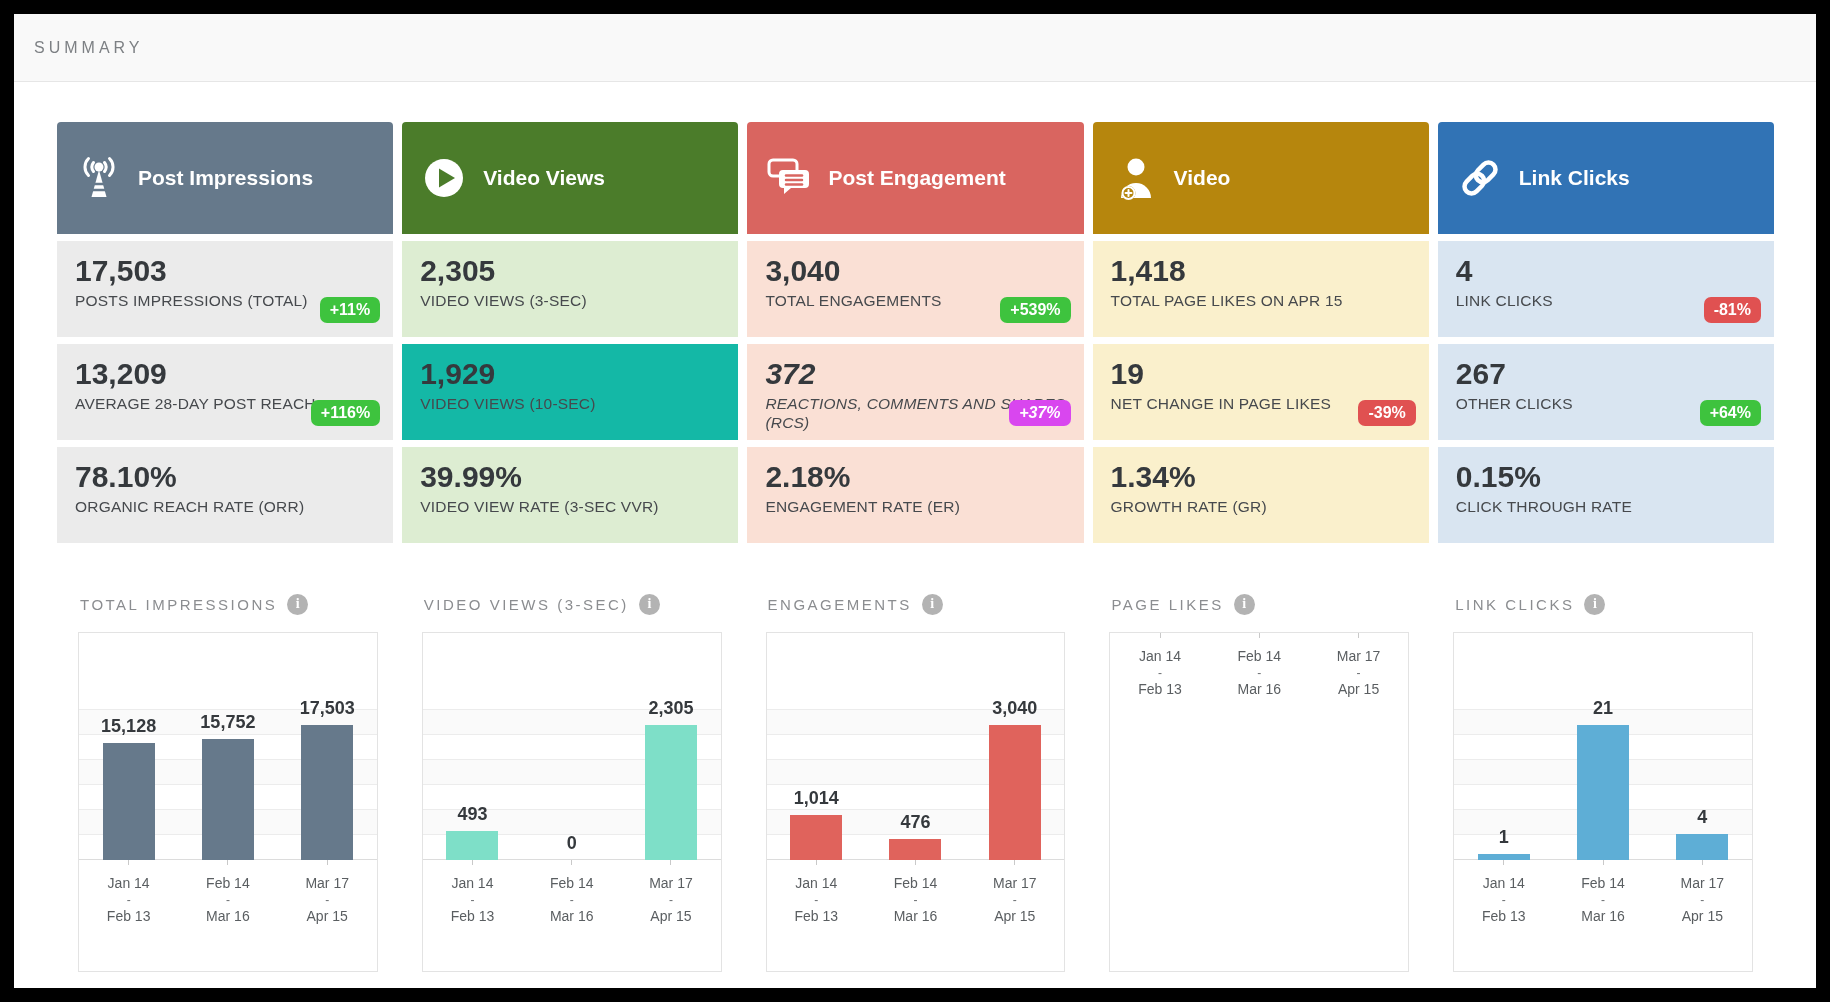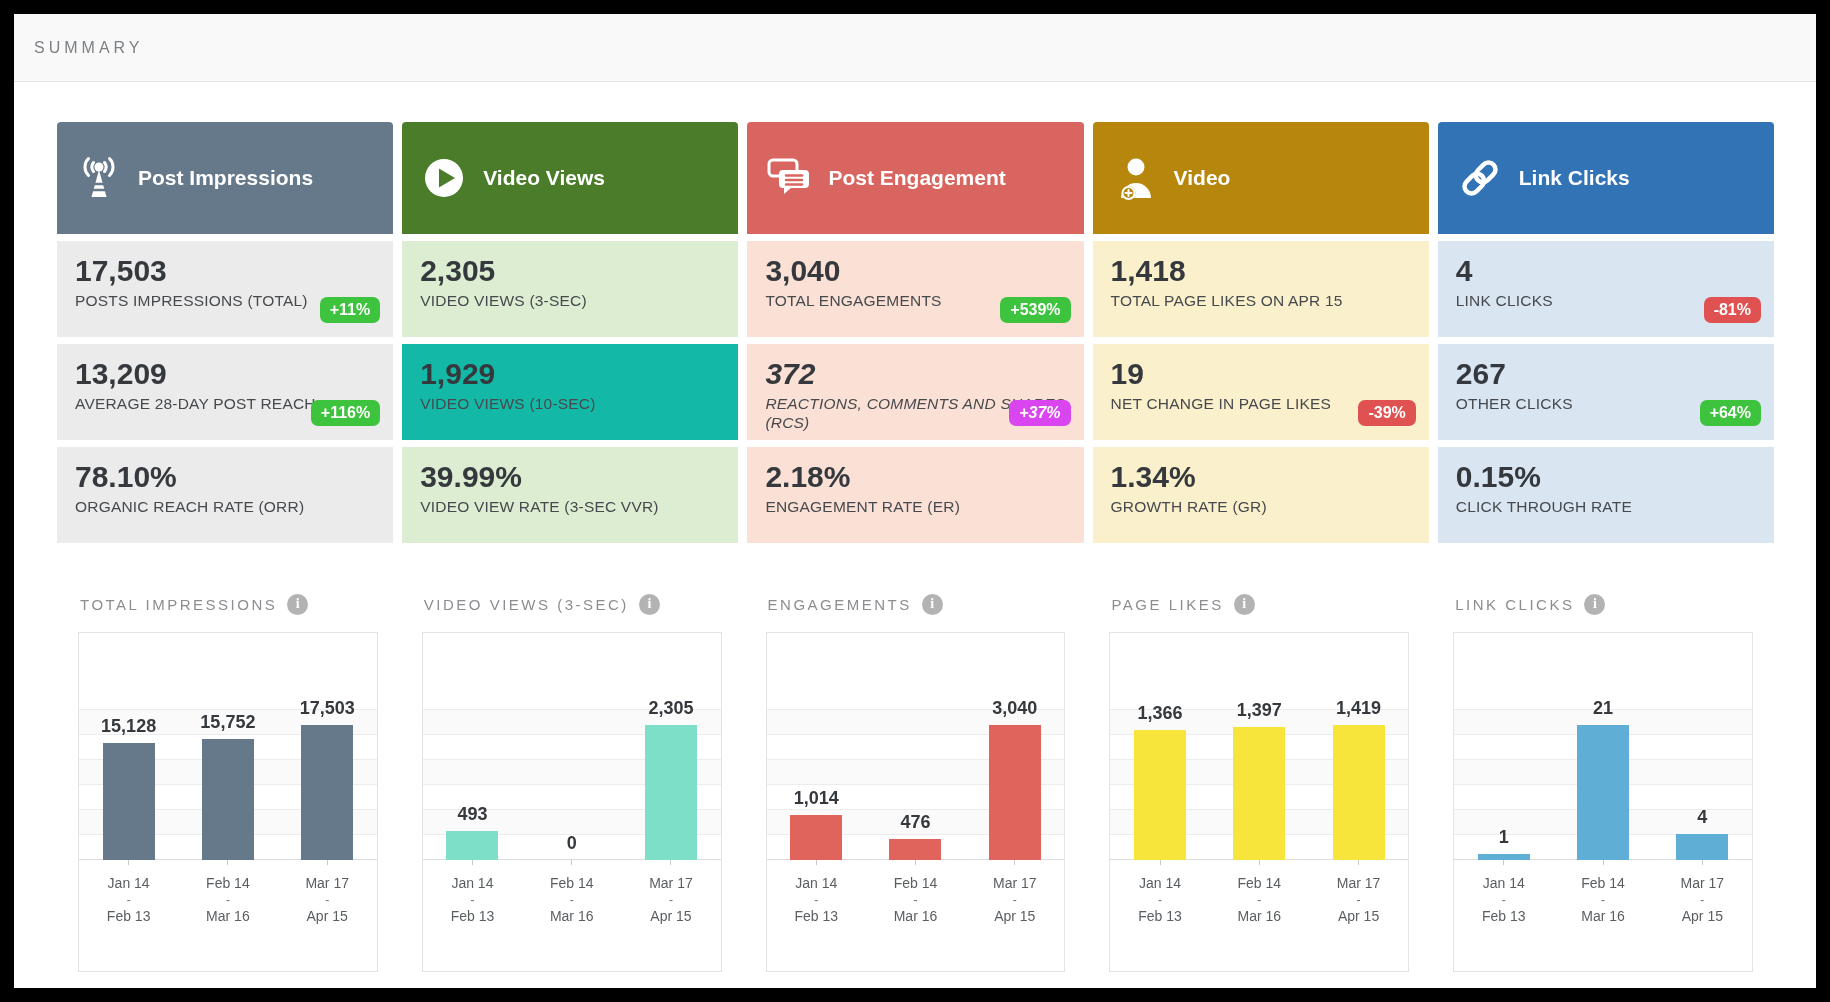--- a/index.html
+++ b/index.html
@@ -346,37 +346,20 @@
               </div>
             </div>
           </div>
         </div>
         <div class="chart-block">
           <div class="chart-title-row">
             <span class="chart-title">PAGE LIKES</span>
             <span class="info-icon">i</span>
           </div>
           <div class="chart-card">
-            <div class="plot">
-              <div class="grid-stripes"></div>
-              <div class="slots">
-                <div class="slot">
-                  <div class="bar-value">1,366</div>
-                  <div class="bar" style="background: rgb(248, 229, 60); height: 130px;"></div>
-                </div>
-                <div class="slot">
-                  <div class="bar-value">1,397</div>
-                  <div class="bar" style="background: rgb(248, 229, 60); height: 133px;"></div>
-                </div>
-                <div class="slot">
-                  <div class="bar-value">1,419</div>
-                  <div class="bar" style="background: rgb(248, 229, 60); height: 135px;"></div>
-                </div>
-              </div>
-            </div>
             <div class="x-labels">
               <div class="xcell">
                 <div>Jan 14</div>
                 <div class="dash">-</div>
                 <div>Feb 13</div>
               </div>
               <div class="xcell">
                 <div>Feb 14</div>
                 <div class="dash">-</div>
                 <div>Mar 16</div>

